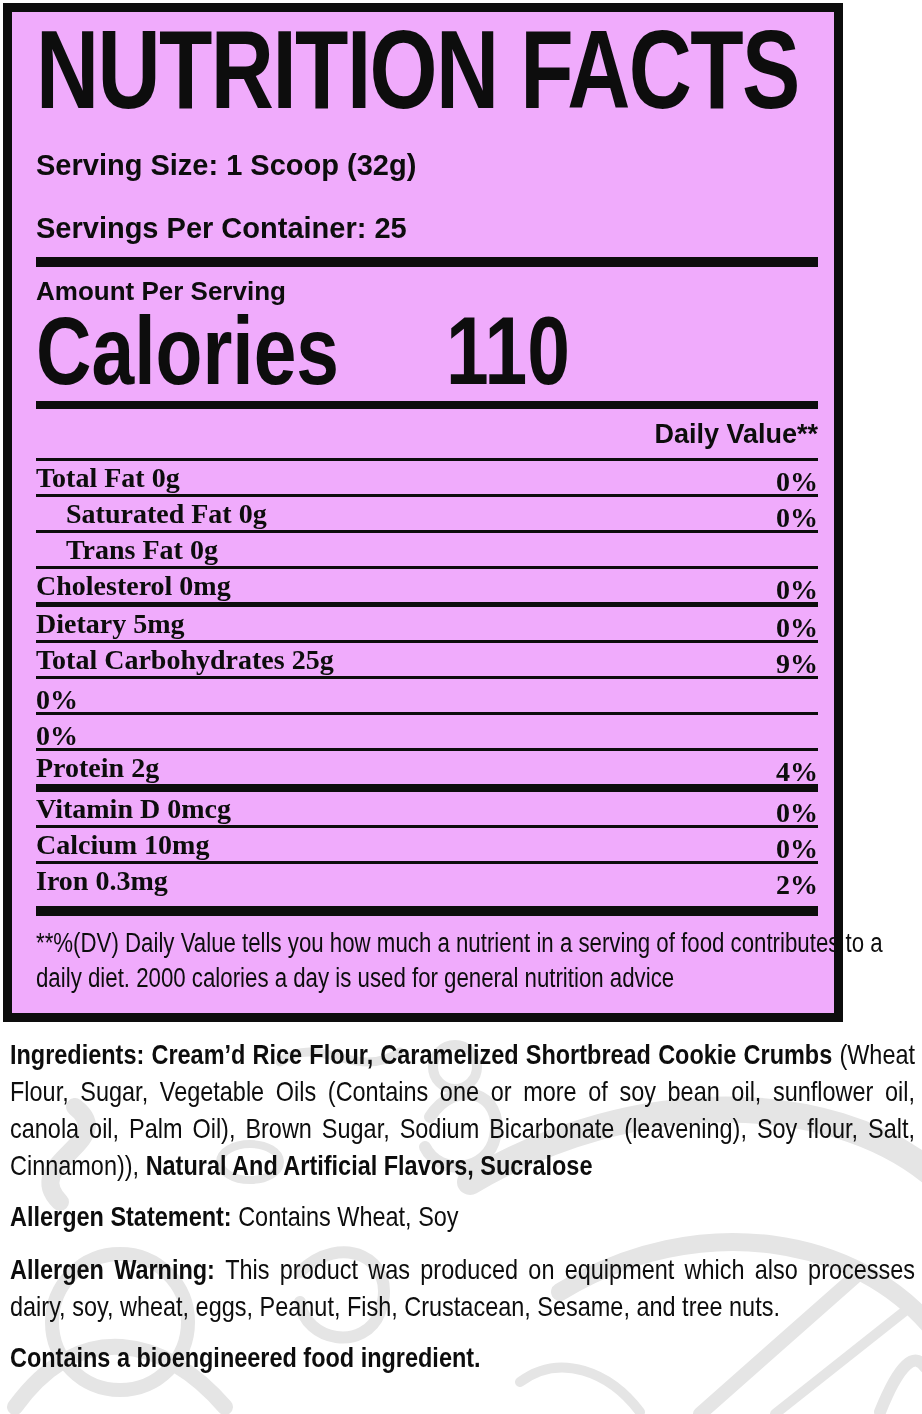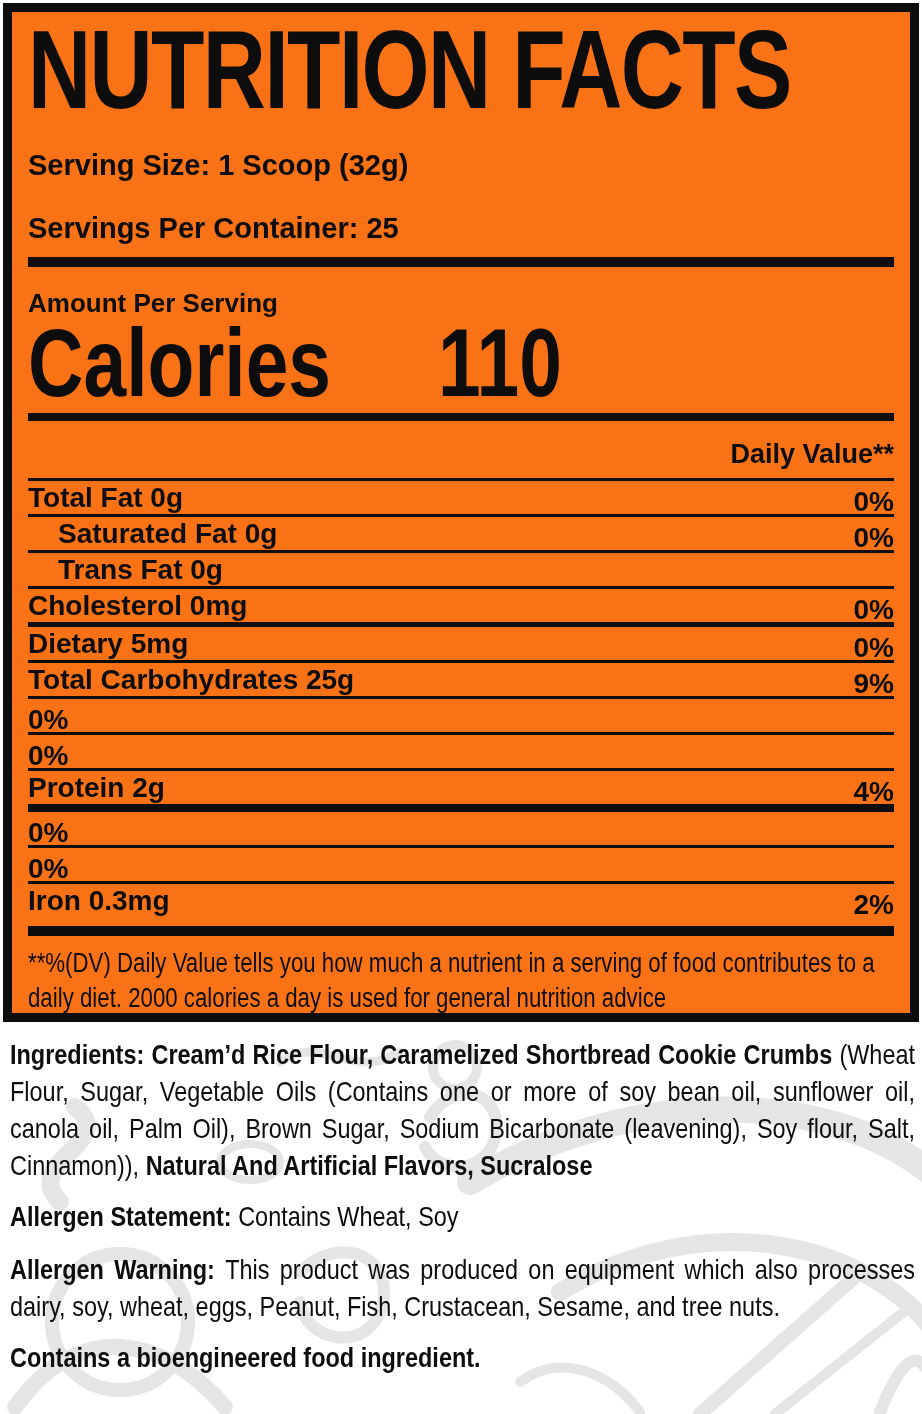--- a/index.html
+++ b/index.html
@@ -16,55 +16,55 @@
     -webkit-font-smoothing:antialiased;
   }
   
   .graffiti{
     position:absolute; left:0; top:1022px; width:922px; height:392px;
     z-index:0; pointer-events:none;
   }
   .wm{ stroke:var(--wm); fill:none; stroke-linecap:round; }
   
   .nf-box{
-    position:absolute; left:3px; top:3px; width:916px; height:1019px;
+    position:absolute; left:3px; top:3px; width:840px; height:1019px;
     border:9px solid var(--ink);
-    background:#f97316;
-    padding:6px 16px 0 16px;
+    background:#f0abfc;
+    padding:6px 16px 0 24px;
     z-index:1;
   }
   .nf-title{
     display:inline-block;
     font-size:112px; font-weight:bold; line-height:.93;
     letter-spacing:-2px; white-space:nowrap;
     transform:scaleX(.78); transform-origin:left top;
   }
   .serv{ font-size:29px; font-weight:bold; margin-top:24px; line-height:1.35; }
   .bar{ background:var(--ink); width:100%; }
   .bar10{ height:10px; margin-top:9px; }
   .bar8{ height:8px; margin-top:8px; }
-  .aps{ font-size:26px; font-weight:bold; margin-top:21px; }
+  .aps{ font-size:26px; font-weight:bold; margin-top:9px; }
   .cal-row{
     display:flex; align-items:flex-end;
     height:84px; margin-top:2px;
   }
   .cal-word{
     font-size:96px; font-weight:bold; line-height:.88; white-space:nowrap;
     display:inline-block; transform:scaleX(.80); transform-origin:left bottom;
   }
   .cal-val{
     font-size:96px; font-weight:bold; line-height:.88; white-space:nowrap;
     display:inline-block; transform:scaleX(.80); transform-origin:right bottom;
   }
-  .dv-header{ text-align:right; font-size:27px; font-weight:bold; margin-top:18px; padding-bottom:8px; }
+  .dv-header{ text-align:right; font-size:27px; font-weight:bold; margin-top:10px; padding-bottom:8px; }
   
   .nrow{
     display:flex; justify-content:space-between; align-items:center;
     height:36px; border-top:3px solid var(--ink);
-    font-size:28px; font-weight:bold; line-height:1;
+    font-size:28px; font-weight:bold; line-height:1;font-family:Liberation Serif, serif;
   }
   .nrow.b-med{ border-top-width:5px; height:38px; }
   .nrow.b-thick{ border-top-width:8px; height:41px; }
   .nrow .nname{ white-space:nowrap; }
   .nrow.indent .nname{ padding-left:30px; }
   .nrow .dv{ position:relative; top:4px; }
   .footnote{
     margin-top:0; padding-top:10px;
     font-size:27px; font-weight:normal; line-height:35px;
     width:1062px; transform:scaleX(.824); transform-origin:left top;
@@ -152,23 +152,25 @@
         <span class="dv">0%</span>
       </div>
       <div class="nrow b-thin">
         <span class="dv">0%</span>
       </div>
       <div class="nrow b-thin">
         <span class="nname">Protein 2g</span>
         <span class="dv">4%</span>
       </div>
       <div class="nrow b-thick">
+        <span class="nname">Vitamin D 0mcg</span>
         <span class="dv">0%</span>
       </div>
       <div class="nrow b-thin">
+        <span class="nname">Calcium 10mg</span>
         <span class="dv">0%</span>
       </div>
       <div class="nrow b-thin">
         <span class="nname">Iron 0.3mg</span>
         <span class="dv">2%</span>
       </div>
     </div>
 
   <div class="bar bar10"></div>
 

